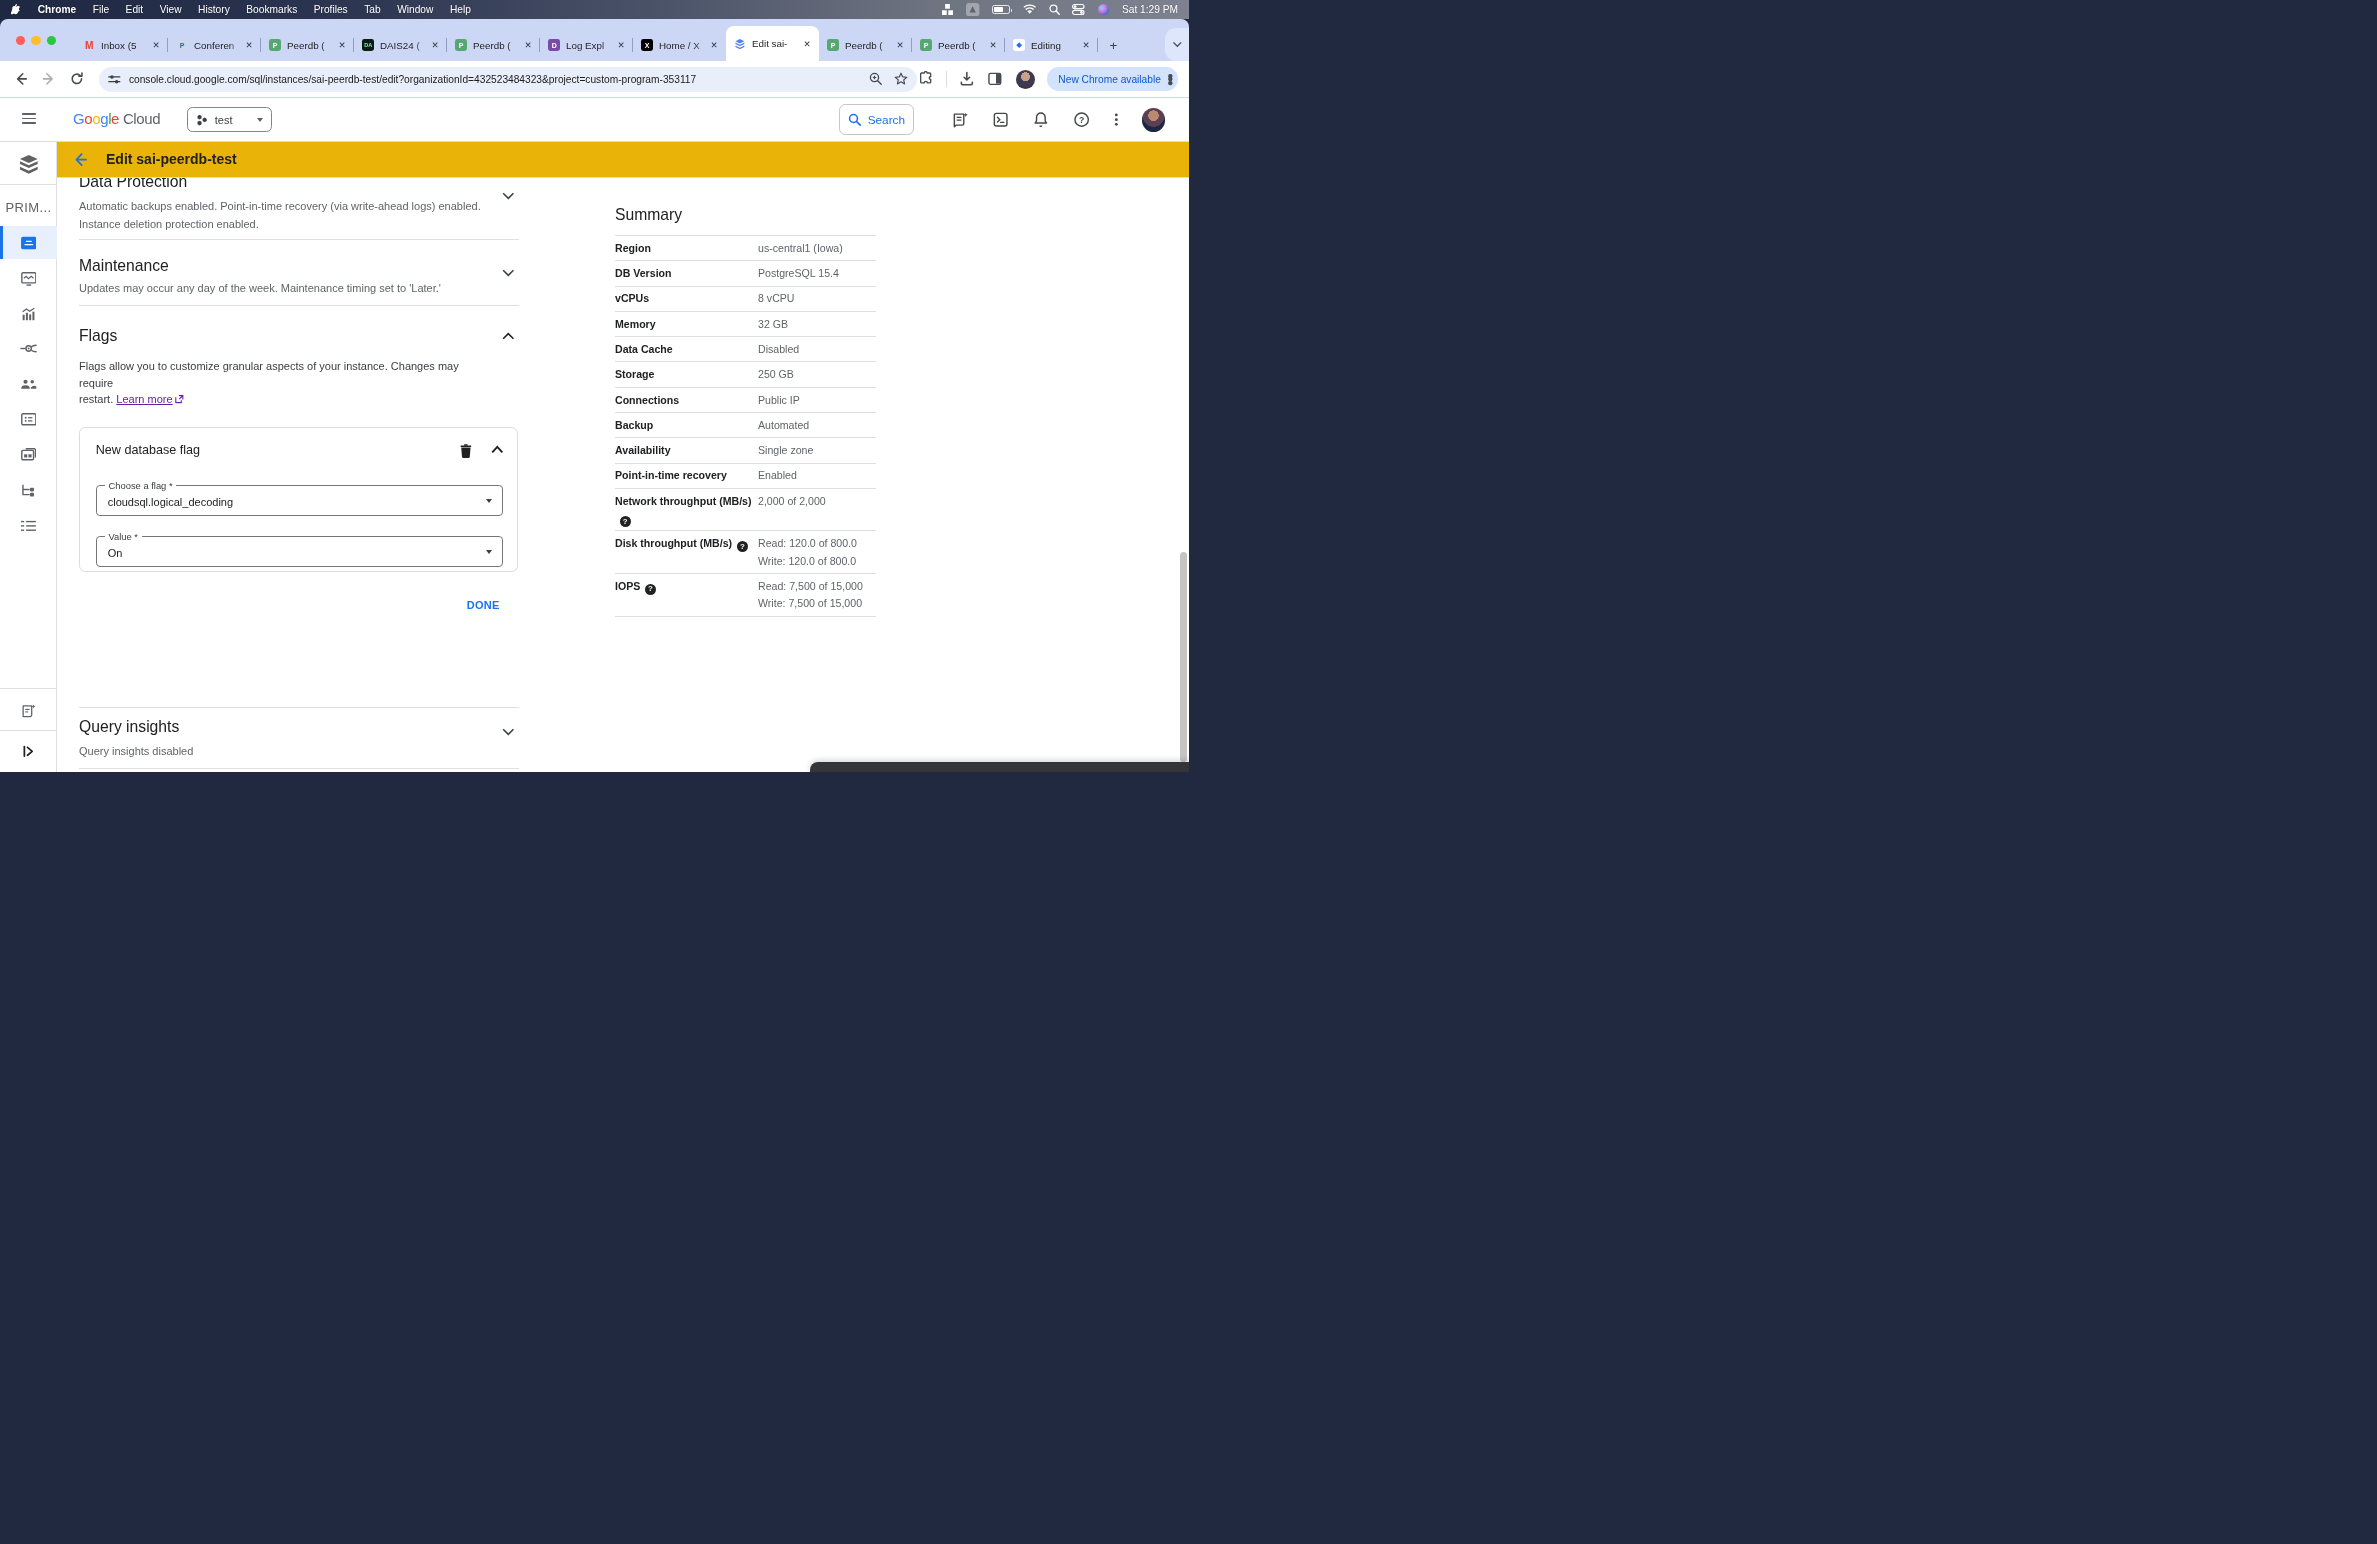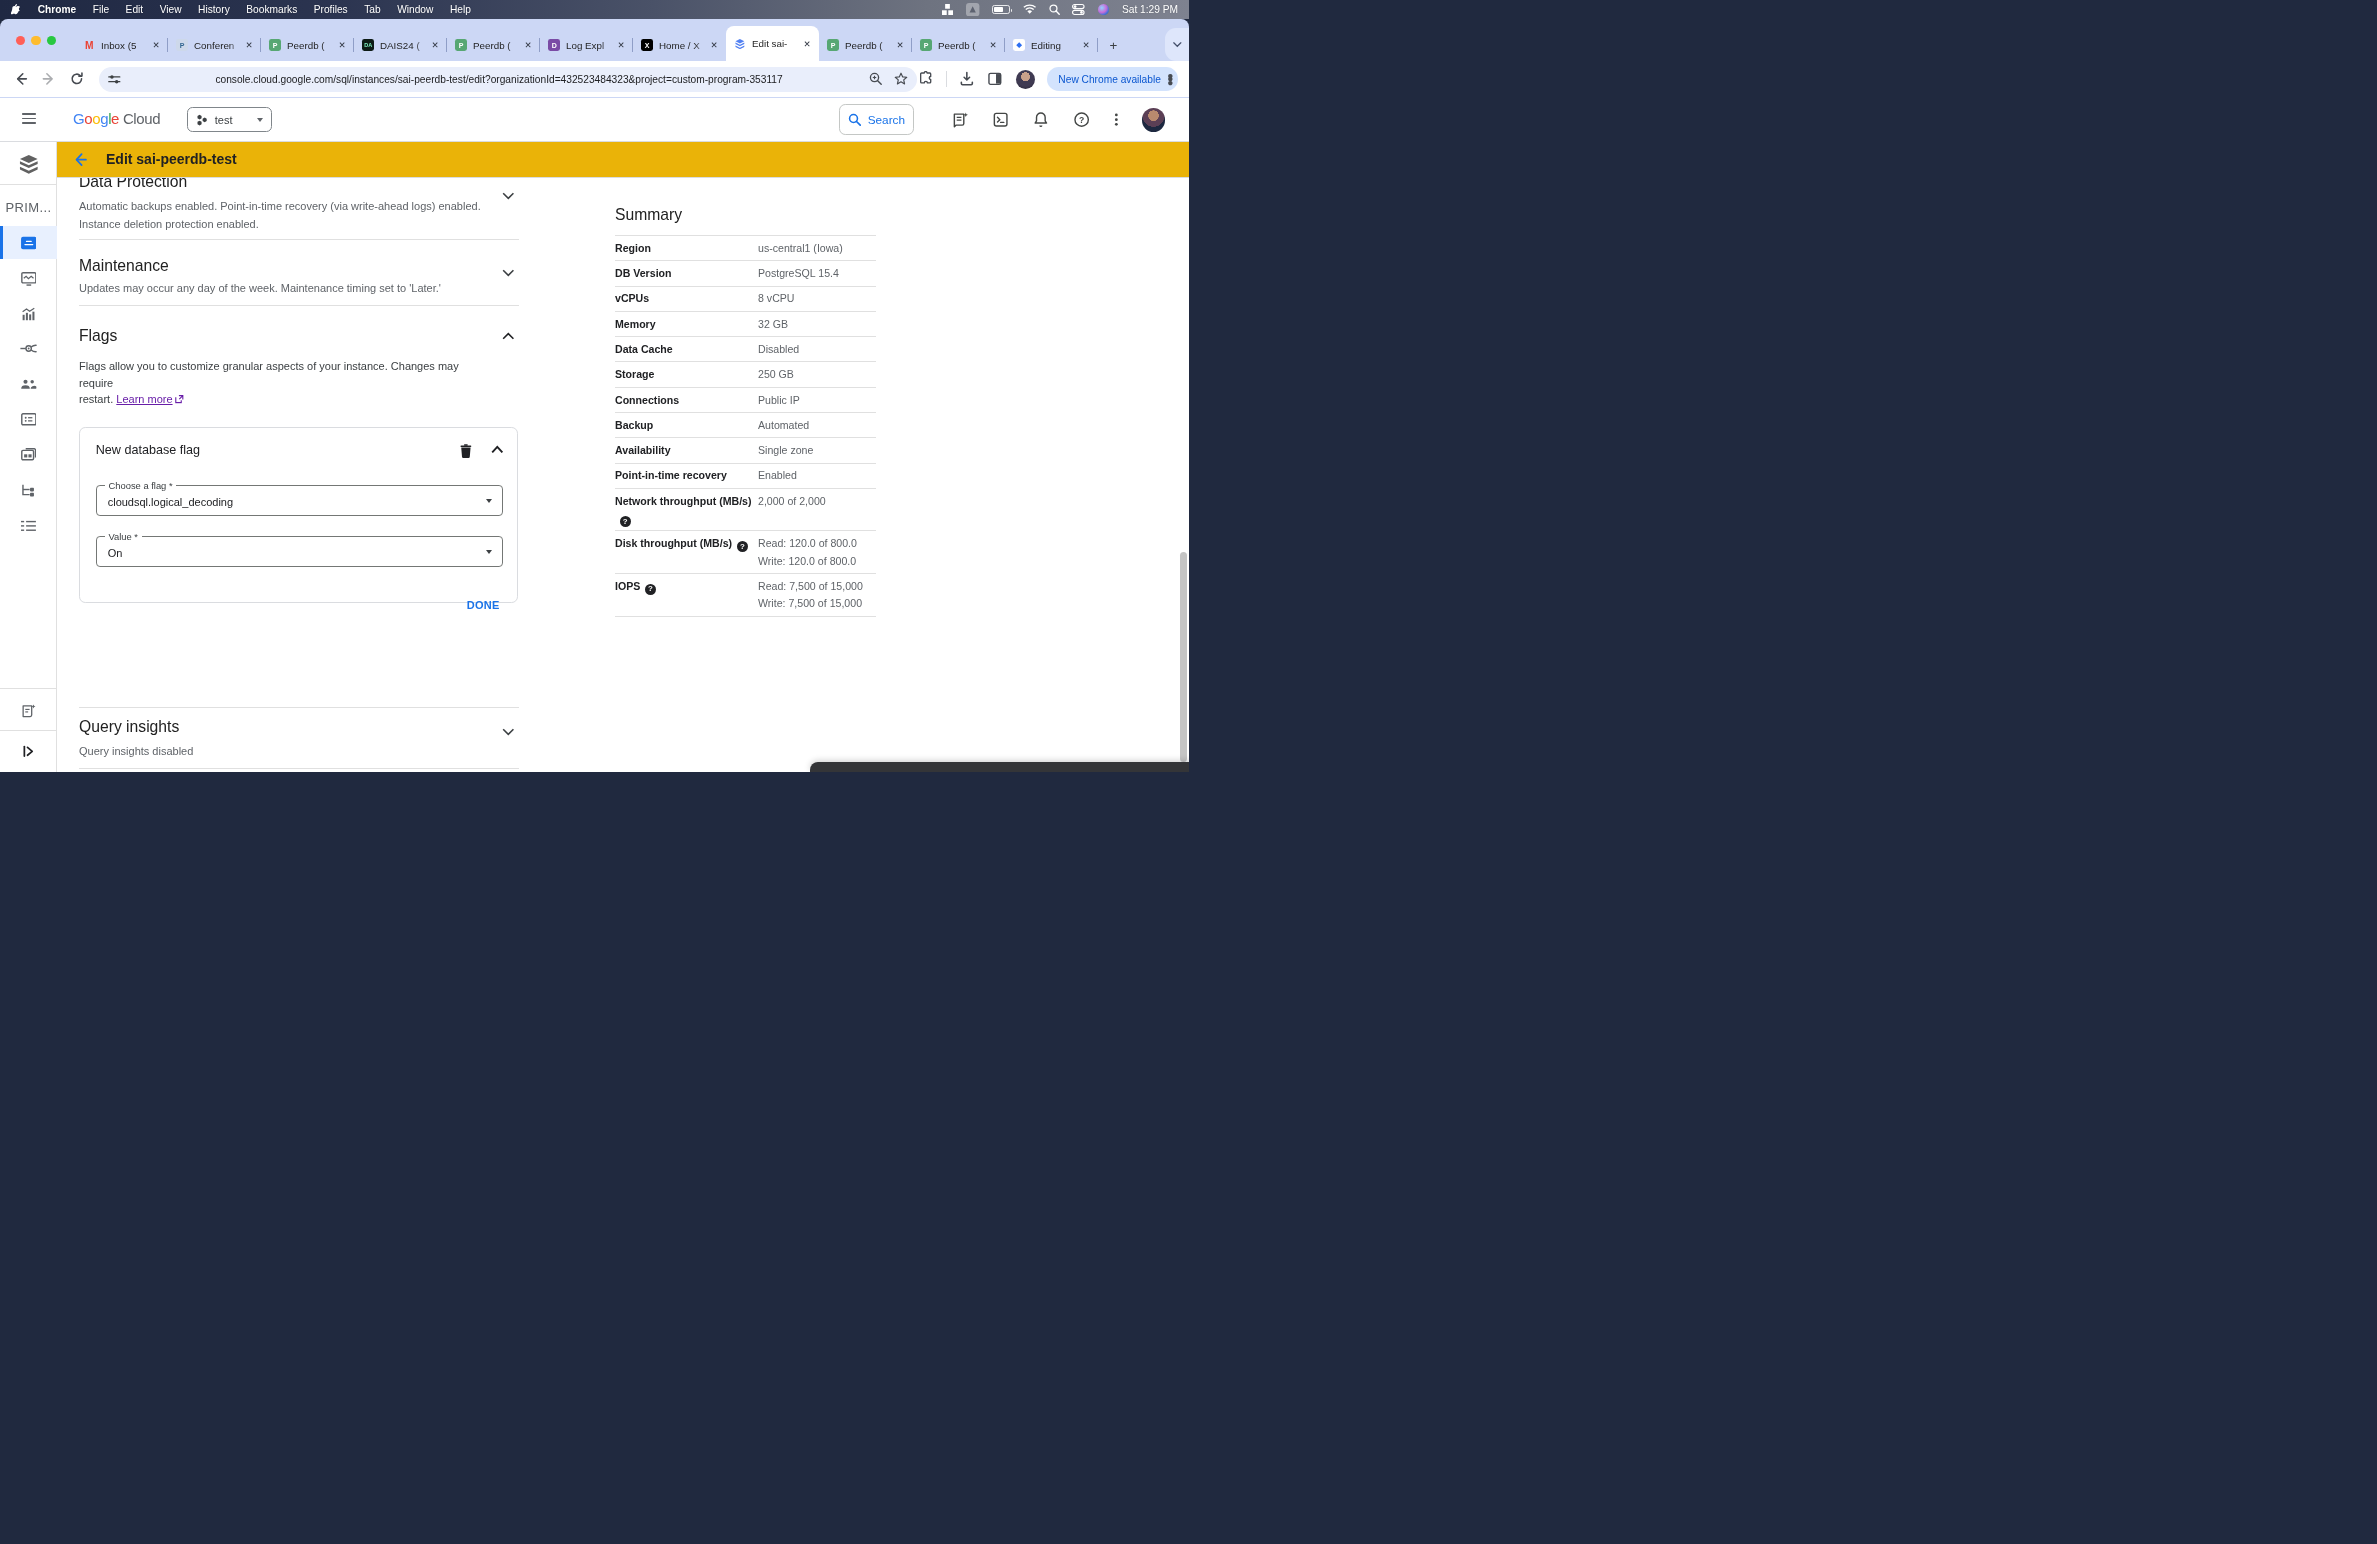--- a/index.html
+++ b/index.html
@@ -46,21 +46,21 @@
   .newtab-btn { position:absolute; left:1104px; top:17.3px; font-size:13.4px; color:#3c4043; width:19px; height:19px;
     display:flex; align-items:center; justify-content:center; }
   .tabsearch { position:absolute; right:0; top:9.4px; width:23.6px; height:33px; background:#dee6fb;
     border-radius:11px 0 0 11px; display:flex; align-items:center; justify-content:center; color:#45506b; font-size:8.6px; }
 
   
   .toolbar { position:absolute; top:42px; left:0; right:0; height:36px; background:#fff; }
   .navic { position:absolute; top:10.2px; width:15.7px; height:15.7px; color:#5f6368; }
   .omnibox { position:absolute; left:99px; top:5.5px; width:818px; height:25px; border-radius:12.6px;
     background:#e9eefb; display:flex; align-items:center; padding:0 9.4px; }
-  .omnibox .url { font-size:10.2px; color:#202124; white-space:nowrap; margin-left:7.9px; flex:1 1 auto; overflow:hidden;text-align:center; }
+  .omnibox .url { font-size:10.2px; color:#202124; white-space:nowrap; margin-left:7.9px; flex:1 1 auto; overflow:hidden; }
   .omni-right { display:flex; align-items:center; gap:11px; color:#5f6368; }
   .tb-right { position:absolute; right:0; top:0; height:36px; display:flex; align-items:center; gap:12.6px; padding-right:11px; }
   .tb-sep { width:0.8px; height:15.7px; background:#dadce0; }
   .avatar-sm { width:19px; height:19px; border-radius:50%;
     background:radial-gradient(circle at 50% 35%, #c9a18a 0 28%, #3f3a52 29% 60%, #23202e 100%); }
   .newchrome { height:23.6px; border-radius:11.8px; background:#d3e3fd; color:#0b57d0; font-size:10.2px;
     display:flex; align-items:center; gap:6.3px; padding:0 4.7px 0 11px; }
   .kebab { color:#474b52; font-size:10.2px; letter-spacing:0; line-height:3.1px; display:inline-block; text-align:center; }
 
   
@@ -99,21 +99,21 @@
   .hdr-div { position:absolute; top:35px; left:0; right:0; height:0.8px; background:#dadce0; }
   .scroll { position:absolute; top:36px; left:0; right:0; bottom:0; overflow:hidden; }
 
   .h2 { position:absolute; left:22px; font-size:15.7px; color:#212121; font-weight:400; }
   .para { position:absolute; left:22px; width:415px; font-size:11px; color:#5f6368; line-height:18px; }
   .rule { position:absolute; left:22px; width:440px; height:0.8px; background:#e0e0e0; }
   .chev { position:absolute; left:445px; color:#3c4043; }
   .linkp { color:#681da8; text-decoration:underline; }
   .extlink { display:inline-block; transform:translateY(0.8px); margin-left:2.4px; color:#681da8; }
 
-  .flagcard { position:absolute; left:22px; top:249px; width:439px; height:176px; border:0.8px solid #dadce0; border-radius:6.3px; background:#fff; }
+  .flagcard { position:absolute; left:22px; top:249px; width:439px; height:145px; border:0.8px solid #dadce0; border-radius:6.3px; background:#fff; }
   .fc-title { position:absolute; left:15.7px; top:15px; font-size:12.6px; color:#202124; }
   .fc-trash { position:absolute; left:380px; top:15.7px; color:#202124; }
   .fc-collapse { position:absolute; left:411px; top:16.5px; color:#202124; }
   .mselect { position:absolute; left:15.7px; width:407px; height:31px; border:0.8px solid #747775; border-radius:3.9px; background:#fff; }
   .mselect .mlabel { position:absolute; left:7.9px; top:-6.3px; background:#fff; padding:0 3.9px; font-size:9.4px; color:#3c4043; }
   .mselect .mvalue { position:absolute; left:11px; top:0; height:31px; display:flex; align-items:center; font-size:11px; color:#202124; }
   .mselect .marrow { position:absolute; right:10.2px; top:13.4px; width:0; height:0; border-left:3.9px solid transparent; border-right:3.9px solid transparent; border-top:4.7px solid #3c4043; }
   .donebtn { position:absolute; right:17.3px; top:171px; font-size:11px; font-weight:700; letter-spacing:0.3px; color:#1a73e8; }
   .addflag { position:absolute; left:22px; top:470px; width:439px; height:37px; border:0.8px solid #dadce0; background:#fff; display:flex; align-items:center; }
   .addflag span { margin-left:15.7px; font-size:11px; font-weight:700; letter-spacing:0.3px; color:#1a73e8; }

